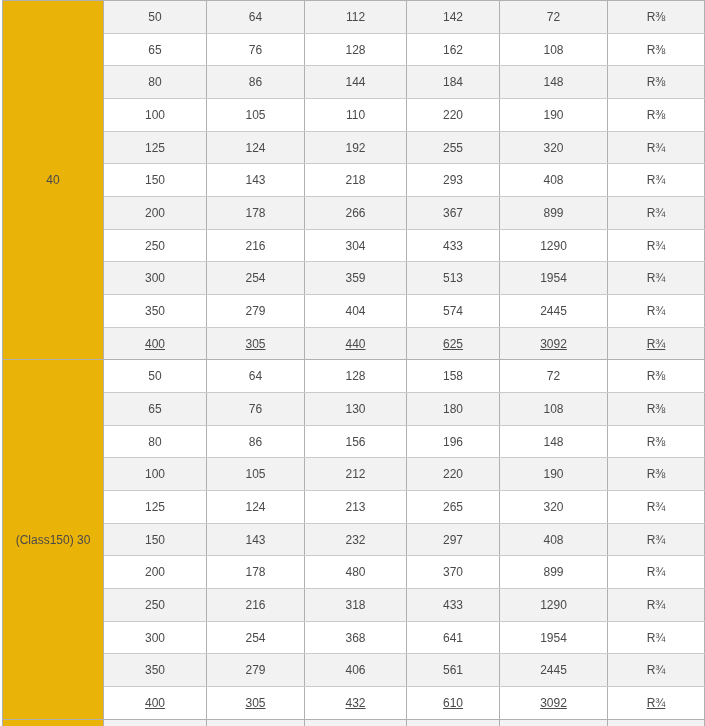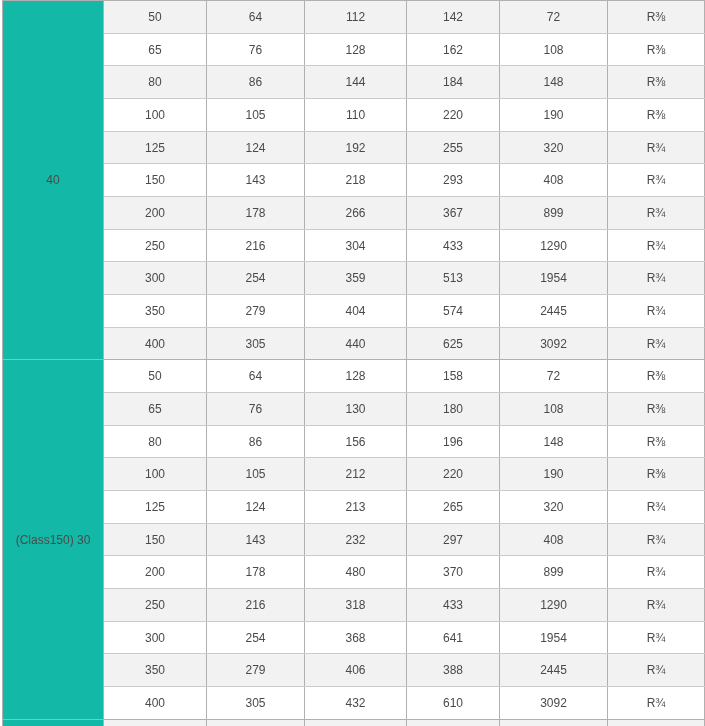--- a/index.html
+++ b/index.html
@@ -33,32 +33,33 @@
     color: #4a4a4a;
     border-left: 1px solid #b0b0b0;
     border-right: 1px solid #b0b0b0;
     border-top: 1px solid #cbcbcb;
     border-bottom: 1px solid #cbcbcb;
     background: #ffffff;
     overflow: hidden;
     white-space: nowrap;
   }
   table.spec-table td.label-cell {
-    background: #14b8a6;
+    background: #eab308;
     border-top-color: #b0b0b0;
     border-bottom-color: #b0b0b0;
   }
   table.spec-table tr.stripe td.data {
     background: #f2f2f2;
   }
   table.spec-table tr.first-row td {
     border-top-color: #b0b0b0;
   }
   table.spec-table tr.group-end td {
     border-bottom-color: #b0b0b0;
+    text-decoration: underline;
   }
 </style>
 </head>
 <body>
 
 <div class="table-wrap">
   <table class="spec-table">
     <colgroup>
       <col style="width:101px">
       <col style="width:103px">
@@ -228,21 +229,21 @@
           <td class="data">254</td>
           <td class="data">368</td>
           <td class="data">641</td>
           <td class="data">1954</td>
           <td class="data">R¾</td>
         </tr>
         <tr class="stripe">
           <td class="data">350</td>
           <td class="data">279</td>
           <td class="data">406</td>
-          <td class="data">388</td>
+          <td class="data">561</td>
           <td class="data">2445</td>
           <td class="data">R¾</td>
         </tr>
         <tr class="group-end">
           <td class="data">400</td>
           <td class="data">305</td>
           <td class="data">432</td>
           <td class="data">610</td>
           <td class="data">3092</td>
           <td class="data">R¾</td>

